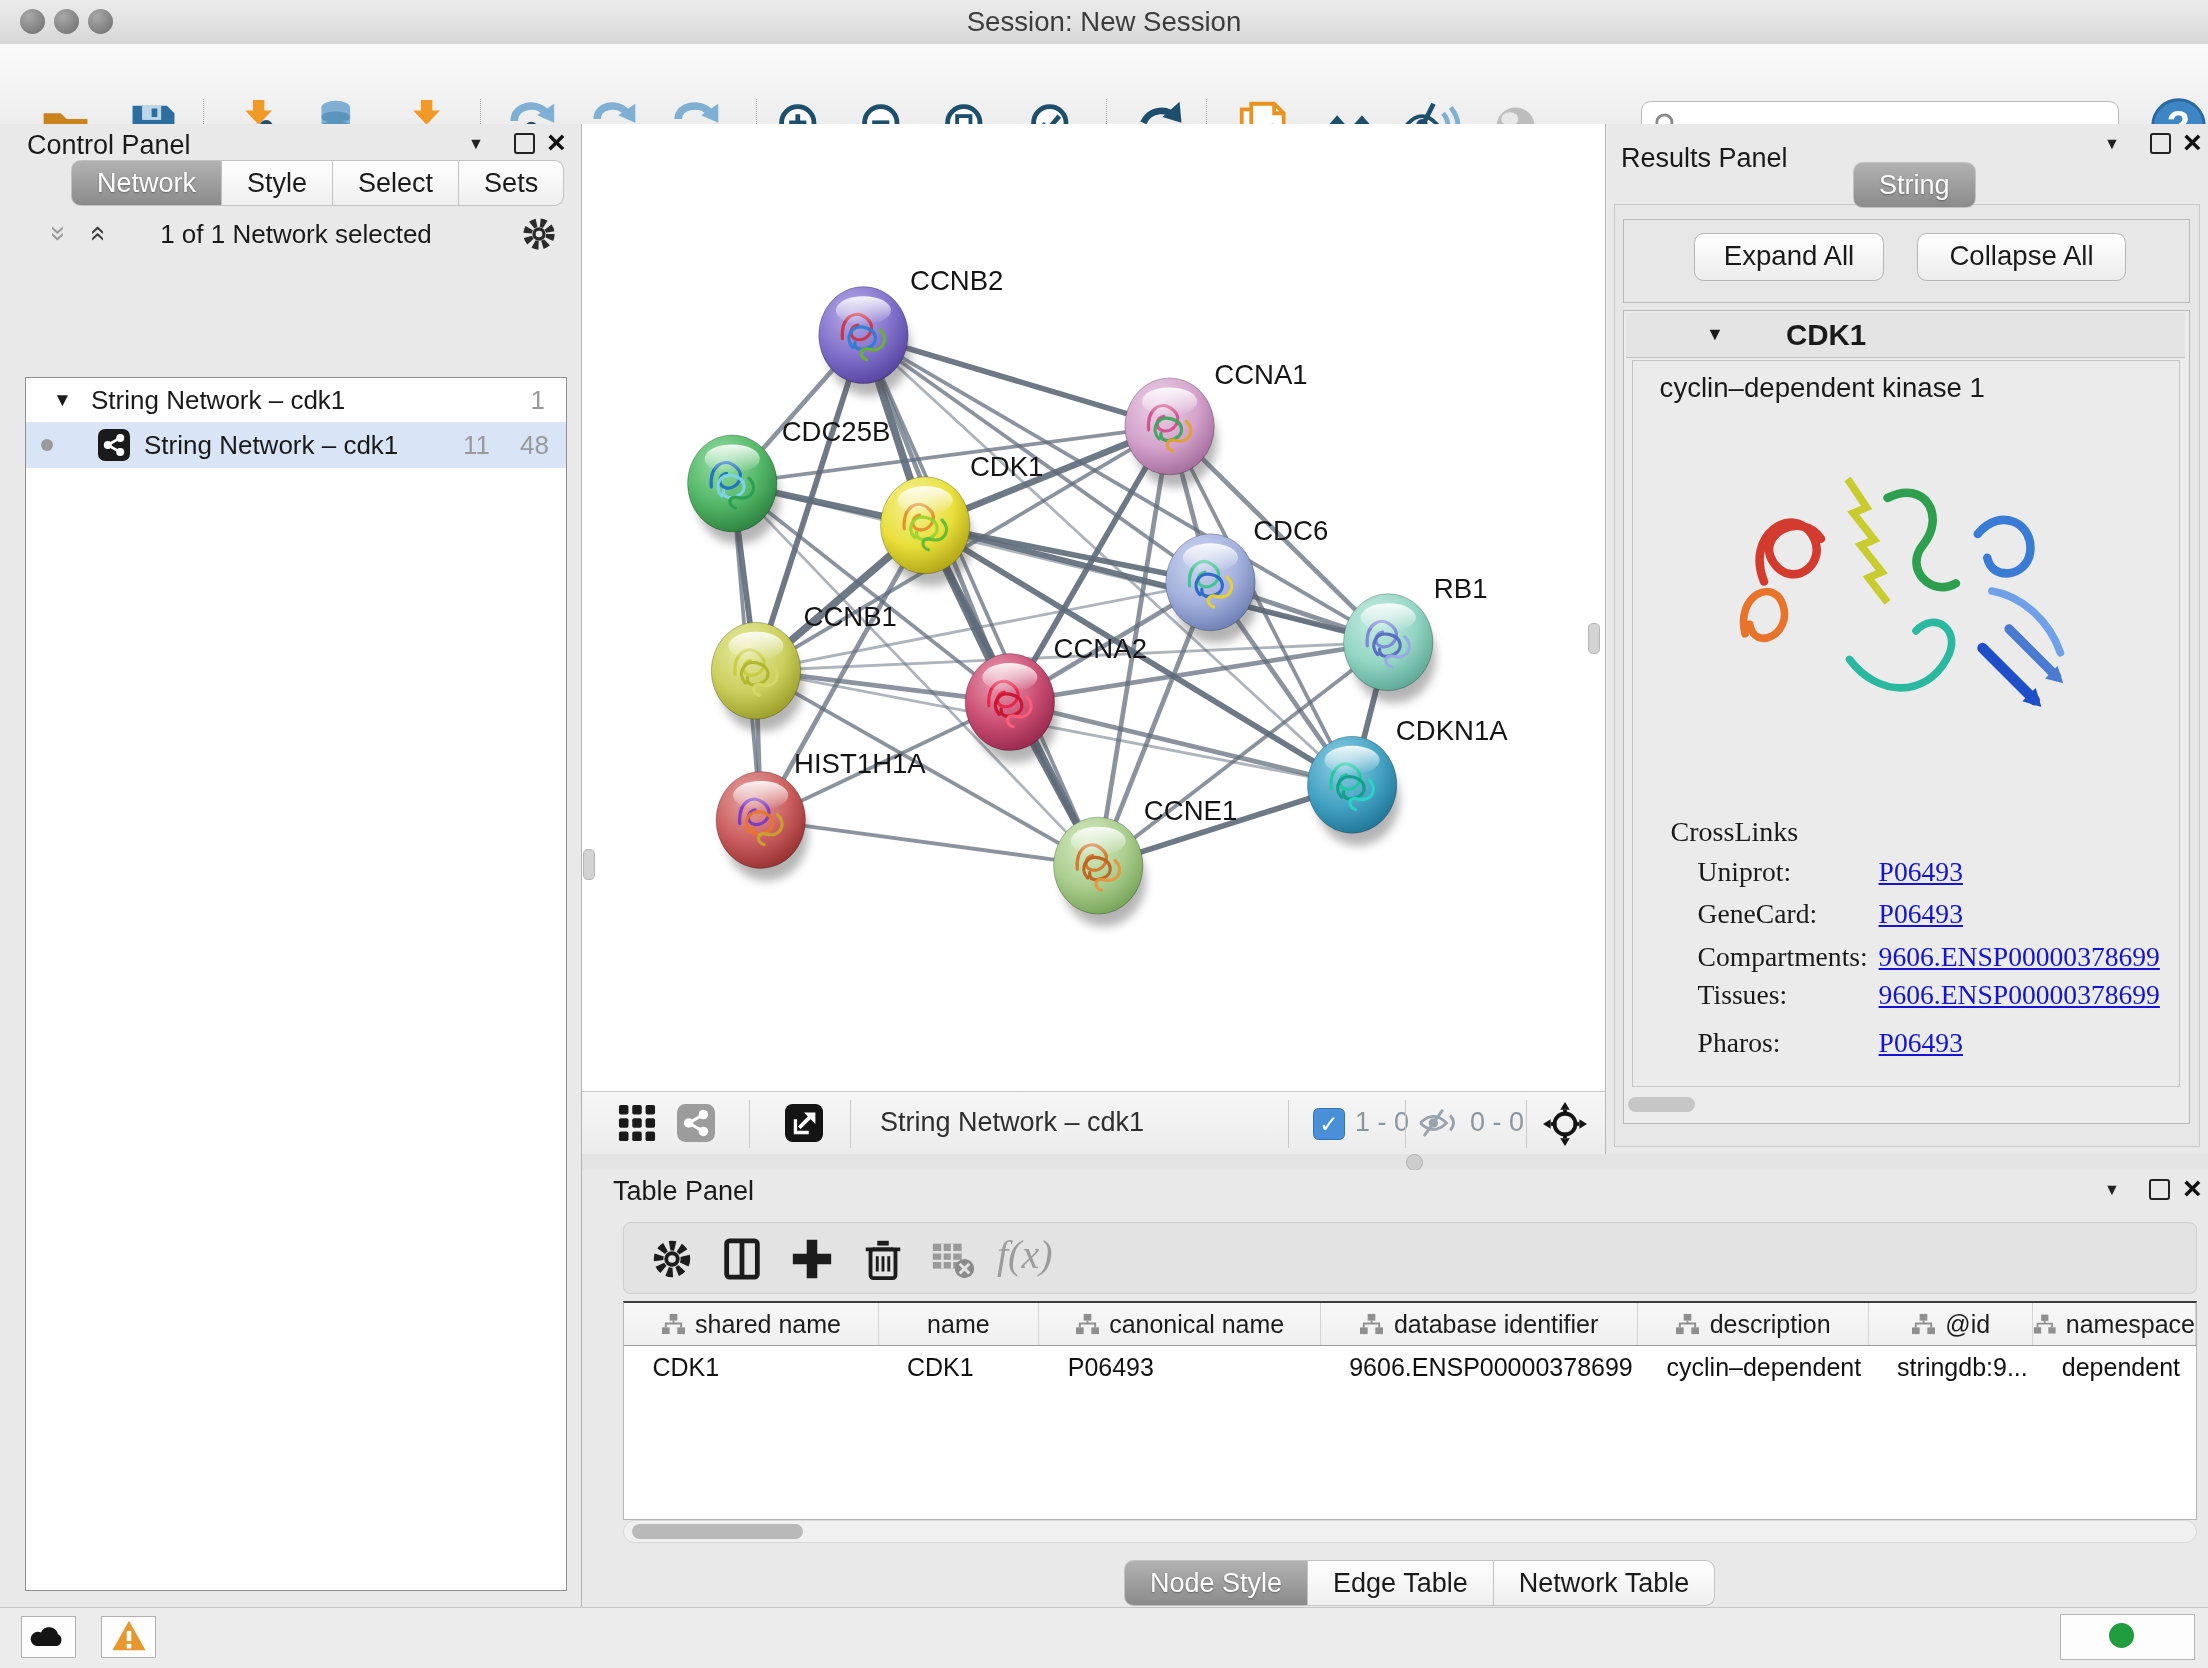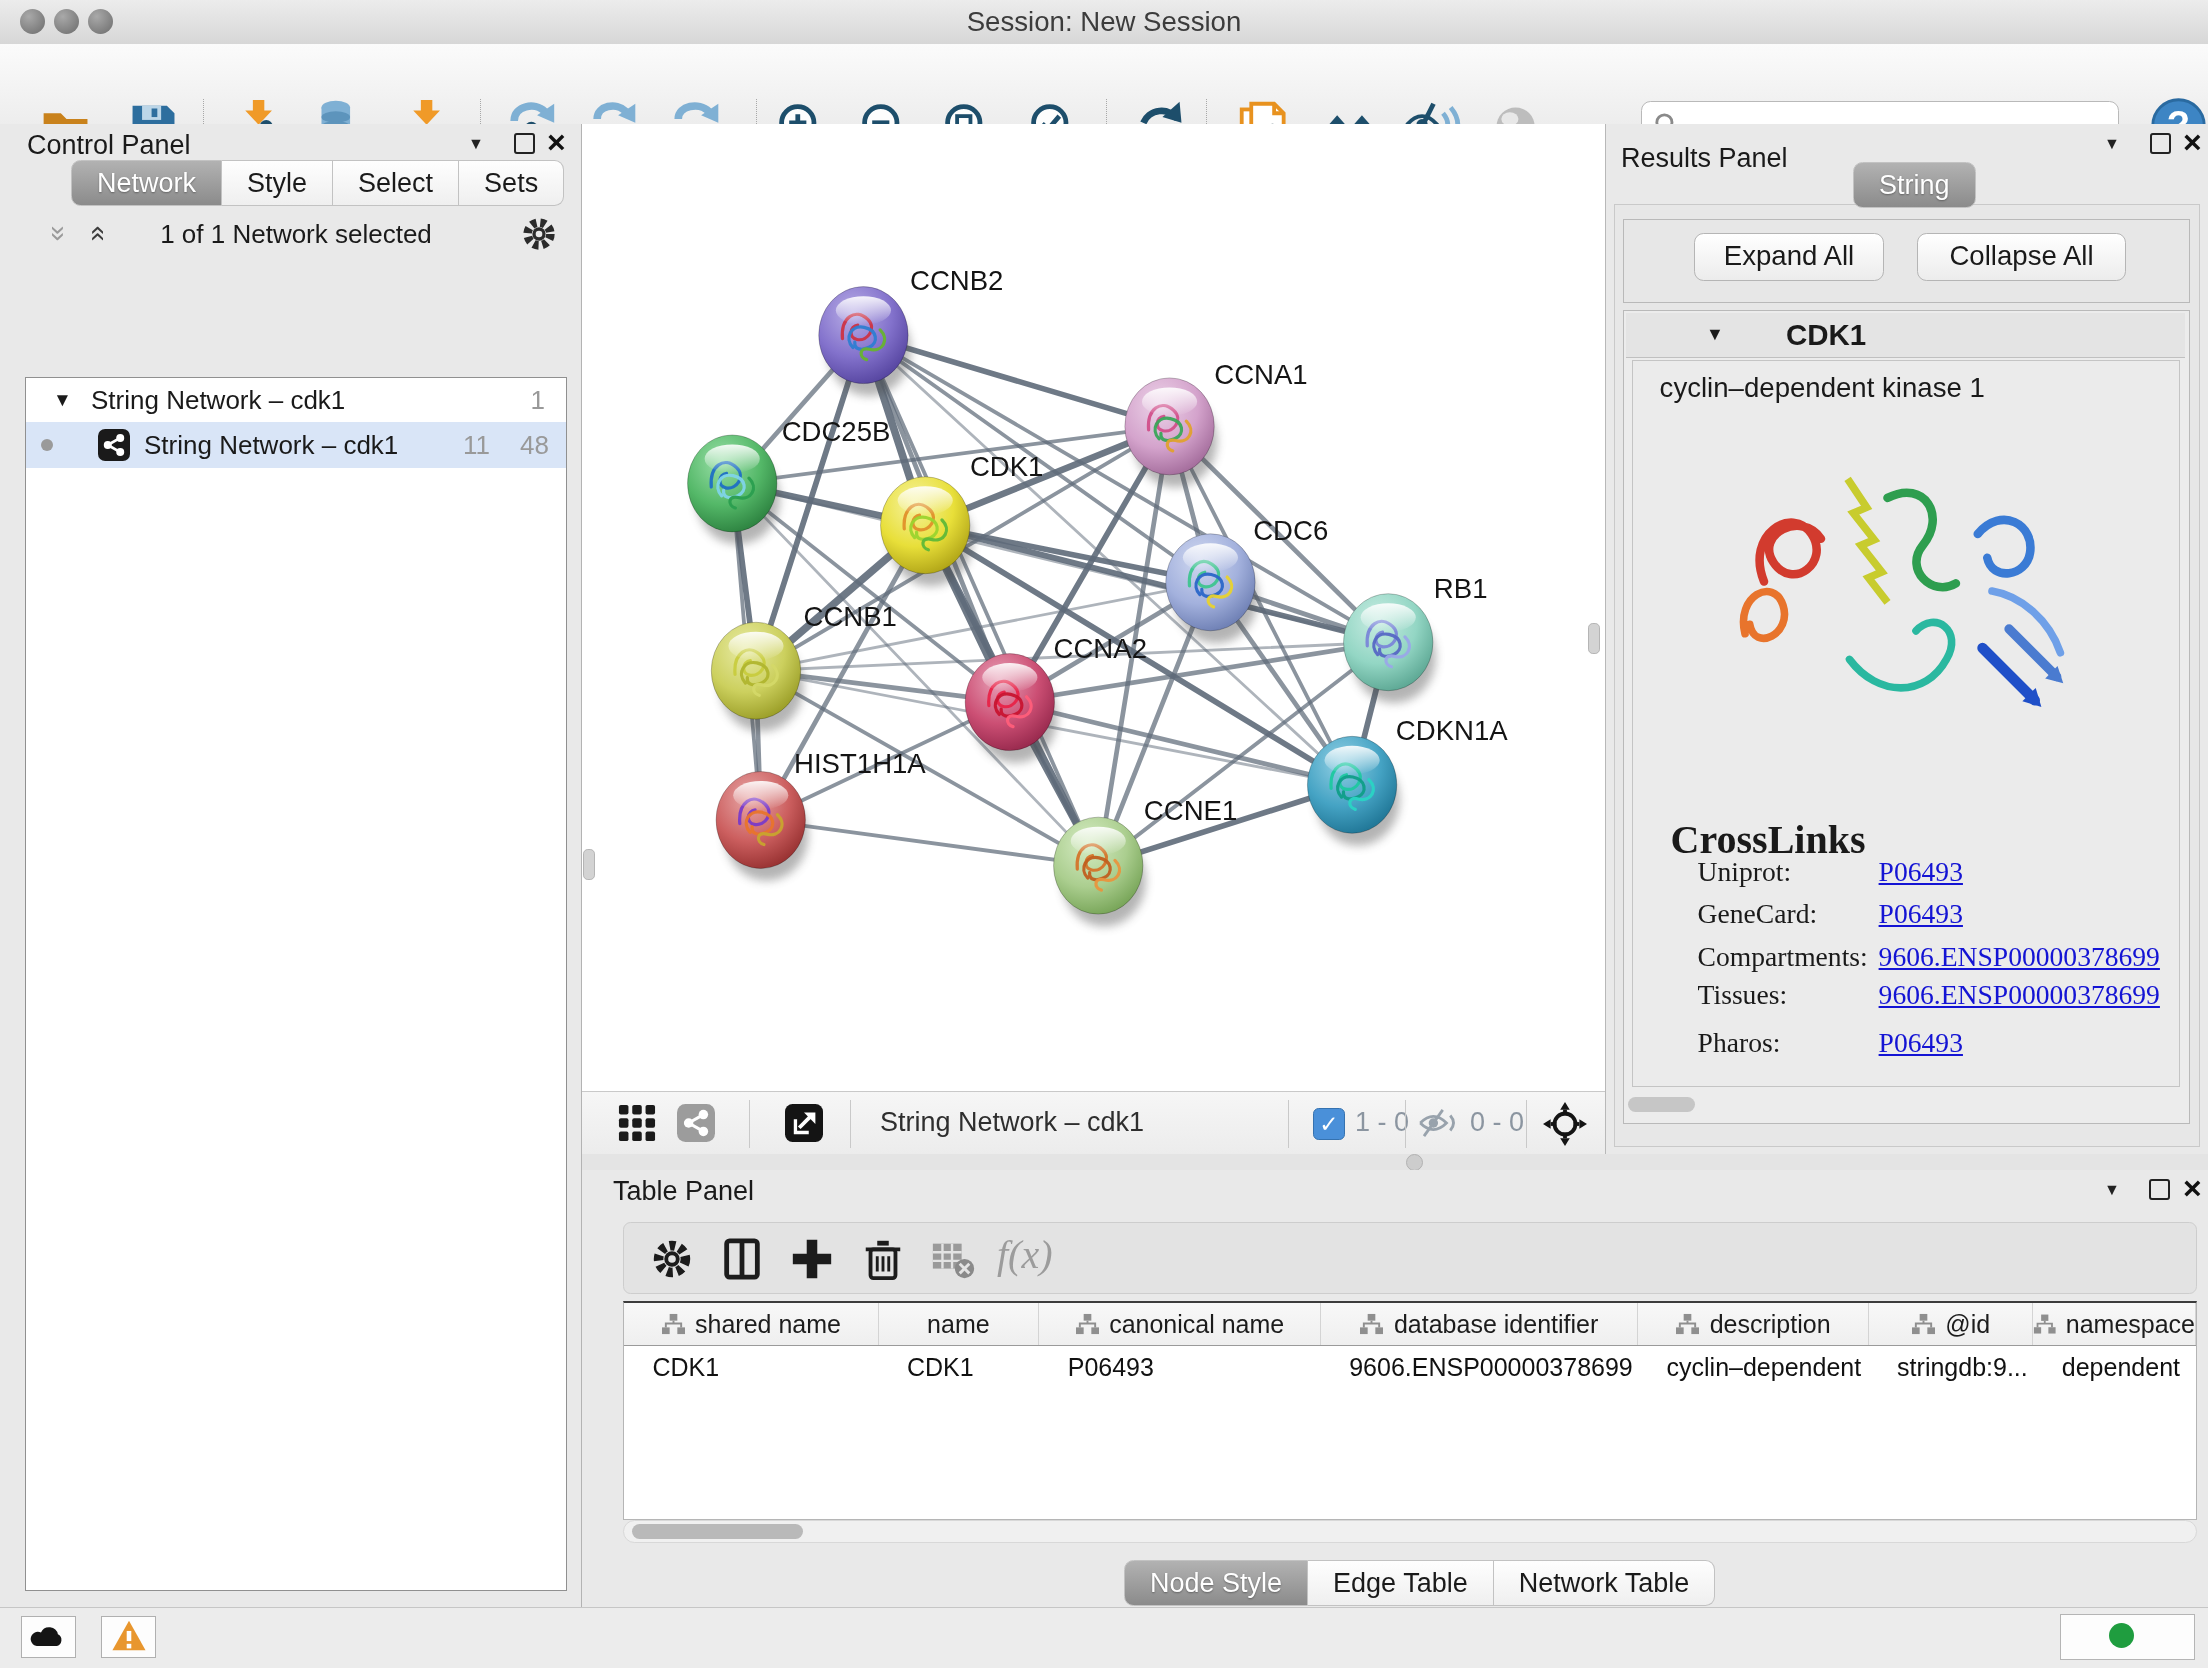--- a/index.html
+++ b/index.html
@@ -603,21 +603,21 @@
         <path d="M148 62 l20 30 l-14 6 l22 28 l-14 6 l22 28 l-14 6 l20 26" stroke="#c8cc2e" stroke-width="8" fill="none"></path>
         <path d="M190 82 C230 62 252 102 227 132 C207 157 237 187 262 172" stroke="#2e9e4f" stroke-width="9" fill="none" stroke-linecap="round"></path>
         <path d="M150 252 C180 292 230 292 252 252 C270 222 240 200 220 222" stroke="#2ab8a0" stroke-width="8" fill="none" stroke-linecap="round"></path>
         <path d="M285 120 C310 90 345 110 340 140 C336 165 300 170 295 145" stroke="#3a7bd5" stroke-width="9" fill="none" stroke-linecap="round"></path>
         <path d="M290 240 l55 55" stroke="#1f4fc8" stroke-width="11" stroke-linecap="round"></path>
         <polygon points="352,302 332,296 346,282" fill="#1f4fc8"></polygon>
         <path d="M318 220 l50 50" stroke="#4a7bd0" stroke-width="10" stroke-linecap="round"></path>
         <polygon points="375,277 356,272 369,259" fill="#4a7bd0"></polygon>
         <path d="M300 180 C330 185 360 210 372 245" stroke="#6fa0e8" stroke-width="8" fill="none" stroke-linecap="round"></path>
       </svg>
-      <div class="serif" style="position:absolute;left:38px;top:455px;font-size:40px;font-weight:bold">CrossLinks</div>
+      <div class="serif" style="position:absolute;left:38px;top:455px;font-size:28px;font-weight:normal">CrossLinks</div>
       <div id="crosslinks-rows">
           <div class="serif" style="position: absolute; left: 65px; top: 495px; width: 476px; font-size: 27.6px;"><span>Uniprot:</span><span class="xlink" style="position: absolute; left: 181px;">P06493</span></div>
           <div class="serif" style="position: absolute; left: 65px; top: 537px; width: 476px; font-size: 27.6px;"><span>GeneCard:</span><span class="xlink" style="position: absolute; left: 181px;">P06493</span></div>
           <div class="serif" style="position: absolute; left: 65px; top: 580px; width: 476px; font-size: 27.6px;"><span>Compartments:</span><span class="xlink" style="position: absolute; left: 181px;">9606.ENSP00000378699</span></div>
           <div class="serif" style="position: absolute; left: 65px; top: 618px; width: 476px; font-size: 27.6px;"><span>Tissues:</span><span class="xlink" style="position: absolute; left: 181px;">9606.ENSP00000378699</span></div>
           <div class="serif" style="position: absolute; left: 65px; top: 666px; width: 476px; font-size: 27.6px;"><span>Pharos:</span><span class="xlink" style="position: absolute; left: 181px;">P06493</span></div>
         </div>
     </div>
     <div class="abs" style="left:3.8px;top:786px;width:67px;height:15px;background:#c6c6c6;border-radius:7.6px"></div>
   </div>

